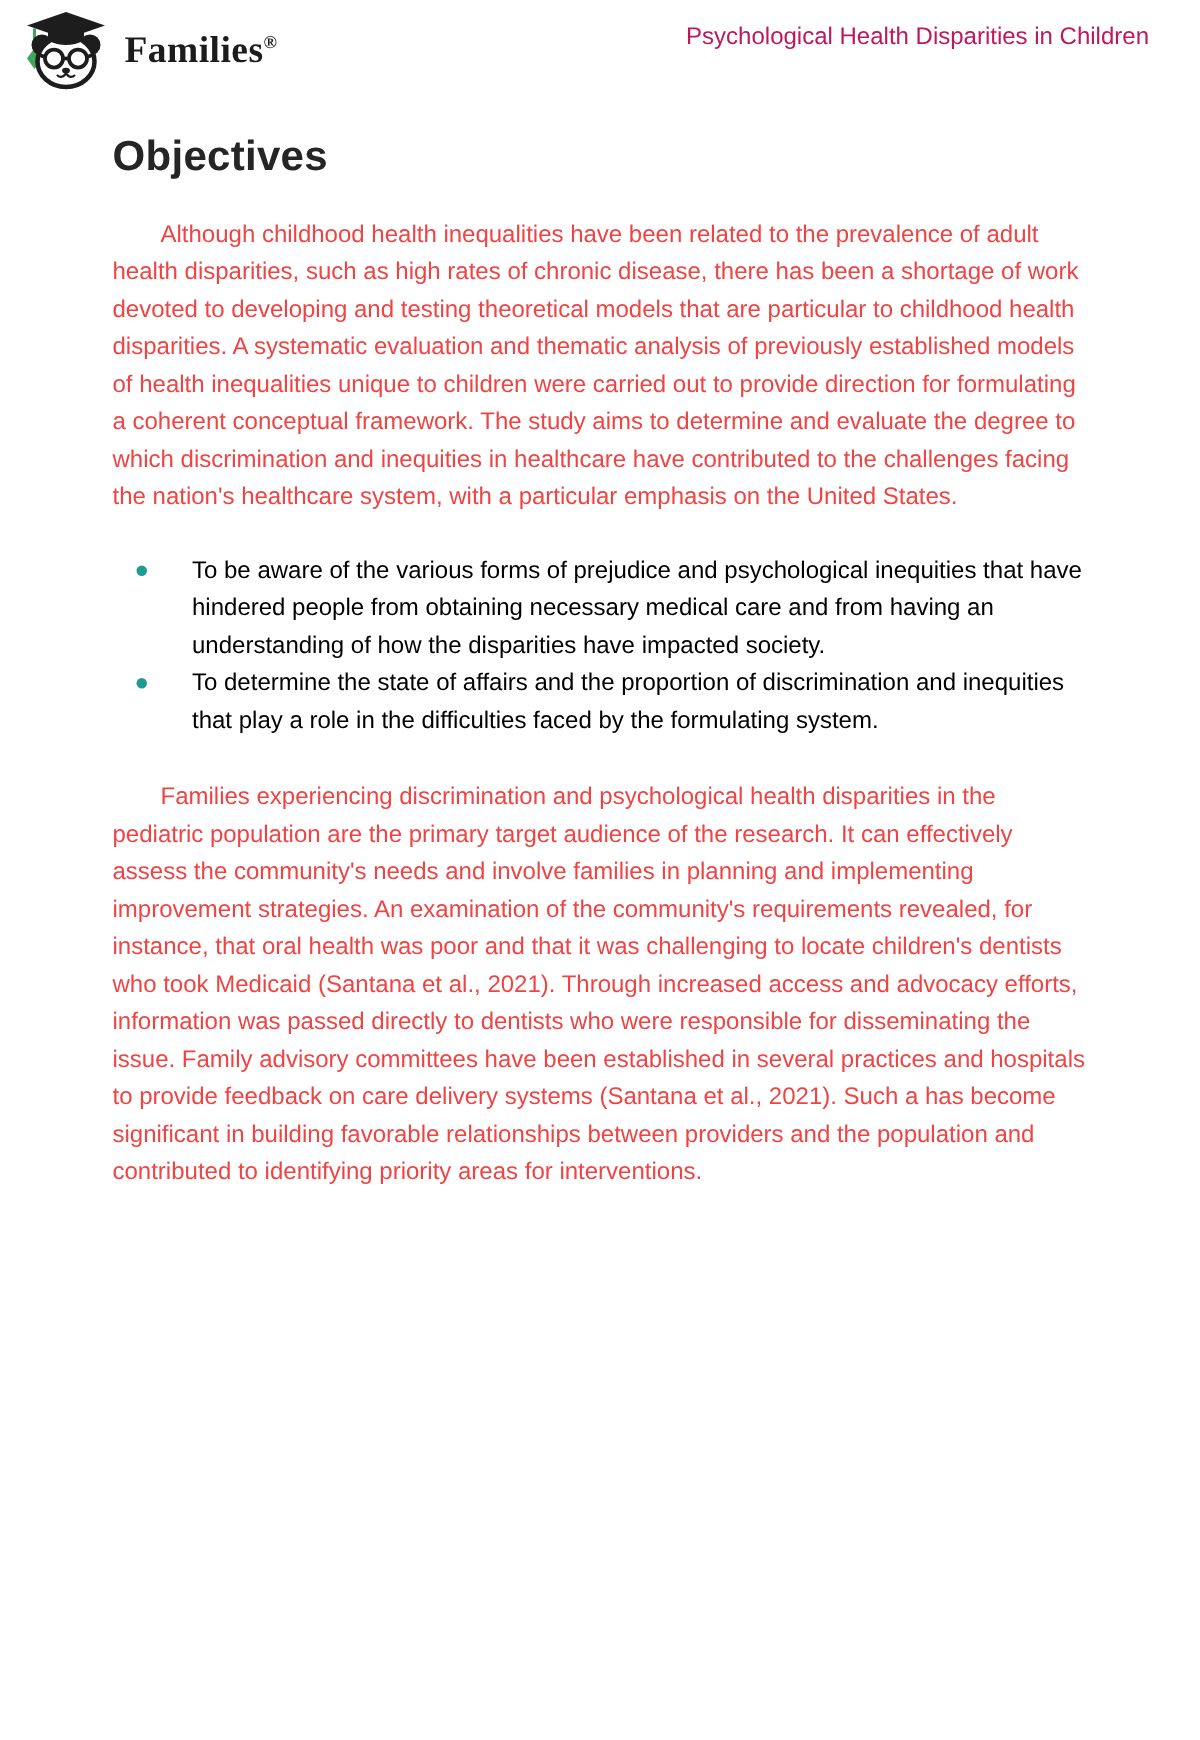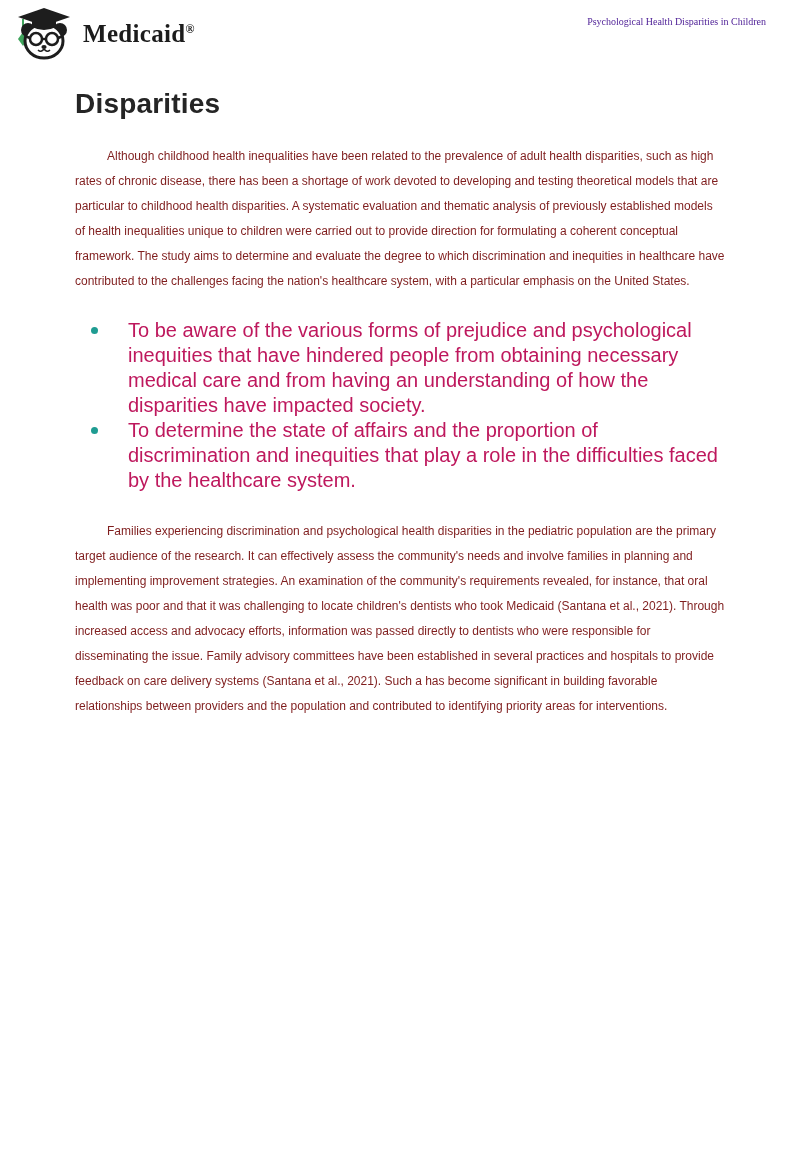--- a/index.html
+++ b/index.html
@@ -27,55 +27,54 @@
   .brand-name {
     font-family: "Liberation Serif", serif;
     font-weight: 700;
     font-size: 25px;
     color: #1c1c1c;
     margin-left: 9px;
     letter-spacing: 0.3px;
   }
   .brand-name sup { font-size: 12px; font-weight: 700; }
   .doc-title {
-    font-size: 10px;
-    color: #4c1d95;
+    font-size: 16px;
+    color: #be185d;
     padding-top: 8px;
-    font-family: Liberation Serif, serif;
   }
 
   
   .content { padding: 0 75px; }
   .section-heading {
     font-size: 28px;
     font-weight: 700;
     color: #252525;
     margin: 30px 0 24px 0;
     letter-spacing: 0.2px;
   }
   .content > .section-heading:first-child { margin-top: 20px; }
   .para {
-    font-size: 12px;
+    font-size: 16px;
     line-height: 25px;
-    color: #7f1d1d;
+    color: #ef4444;
     margin: 17px 0 24px 0;
     text-indent: 32px;
   }
   .lead-in { margin-bottom: 17px; }
   .bullet-list {
     list-style: none;
     margin: 0 0 26px 0;
     padding: 0;
   }
   .bullet-list li {
     position: relative;
     padding-left: 53px;
-    font-size: 20px;
+    font-size: 16px;
     line-height: 25px;
-    color: #be185d;
+    color: #000000;
   }
   .bullet-list li::before {
     content: "";
     position: absolute;
     left: 16px;
     top: 9px;
     width: 7px;
     height: 7px;
     border-radius: 50%;
     background: #1f9c92;
@@ -111,35 +110,35 @@
           <circle cx="38" cy="31" r="6" fill="#ffffff" stroke="#1d1d1d" stroke-width="2.5"></circle>
           <line x1="28" y1="31" x2="32" y2="31" stroke="#1d1d1d" stroke-width="2.5"></line>
           <line x1="16" y1="30" x2="12" y2="28.5" stroke="#1d1d1d" stroke-width="2.5"></line>
           <line x1="44" y1="30" x2="48" y2="28.5" stroke="#1d1d1d" stroke-width="2.5"></line>
           <ellipse cx="30" cy="39" rx="2.6" ry="1.9" fill="#1d1d1d"></ellipse>
           <path d="M30 41 q-3 4 -6 1 M30 41 q3 4 6 1" fill="none" stroke="#1d1d1d" stroke-width="1.5"></path>
           <path d="M30 0 L56 9 L30 18 L4 9 Z" fill="#1d1d1d"></path>
           <path d="M18 13 v6 q12 6 24 0 v-6 Z" fill="#1d1d1d"></path>
         </svg>
       </span>
-      <span class="brand-name"><span>Medicaid</span><sup>®</sup></span>
+      <span class="brand-name"><span>Families</span><sup>®</sup></span>
     </div>
     <div class="doc-title">Psychological Health Disparities in Children</div>
   </div>
 
   <div class="content">
 
-    <h1 class="section-heading">Disparities</h1>
+    <h1 class="section-heading">Objectives</h1>
 
     <p class="para">Although childhood health inequalities have been related to the prevalence of adult health disparities, such as high rates of chronic disease, there has been a shortage of work devoted to developing and testing theoretical models that are particular to childhood health disparities. A systematic evaluation and thematic analysis of previously established models of health inequalities unique to children were carried out to provide direction for formulating a coherent conceptual framework. The study aims to determine and evaluate the degree to which discrimination and inequities in healthcare have contributed to the challenges facing the nation's healthcare system, with a particular emphasis on the United States.</p>
 
 
     <ul class="bullet-list">
       <li>To be aware of the various forms of prejudice and psychological inequities that have hindered people from obtaining necessary medical care and from having an understanding of how the disparities have impacted society.</li>
-      <li>To determine the state of affairs and the proportion of discrimination and inequities that play a role in the difficulties faced by the healthcare system.</li>
+      <li>To determine the state of affairs and the proportion of discrimination and inequities that play a role in the difficulties faced by the formulating system.</li>
     </ul>
 
 
     <p class="para">Families experiencing discrimination and psychological health disparities in the pediatric population are the primary target audience of the research. It can effectively assess the community's needs and involve families in planning and implementing improvement strategies. An examination of the community's requirements revealed, for instance, that oral health was poor and that it was challenging to locate children's dentists who took Medicaid (Santana et al., 2021). Through increased access and advocacy efforts, information was passed directly to dentists who were responsible for disseminating the issue. Family advisory committees have been established in several practices and hospitals to provide feedback on care delivery systems (Santana et al., 2021). Such a has become significant in building favorable relationships between providers and the population and contributed to identifying priority areas for interventions.</p>
 
   </div>
 
 
 </div>
 

